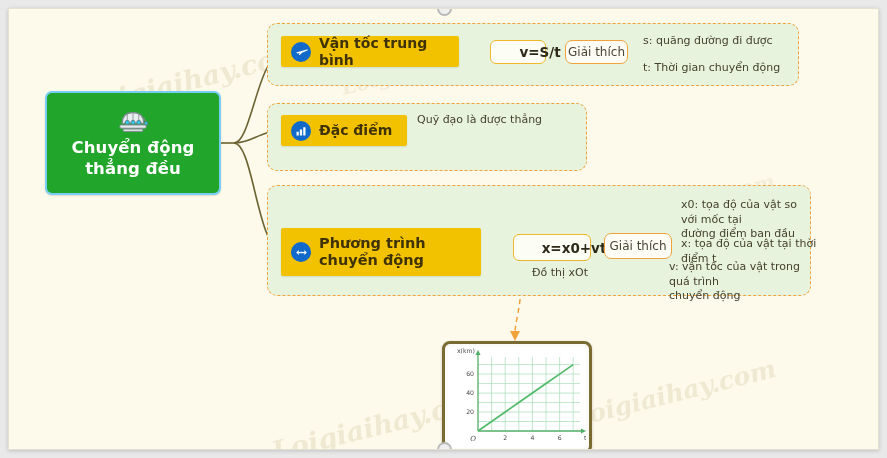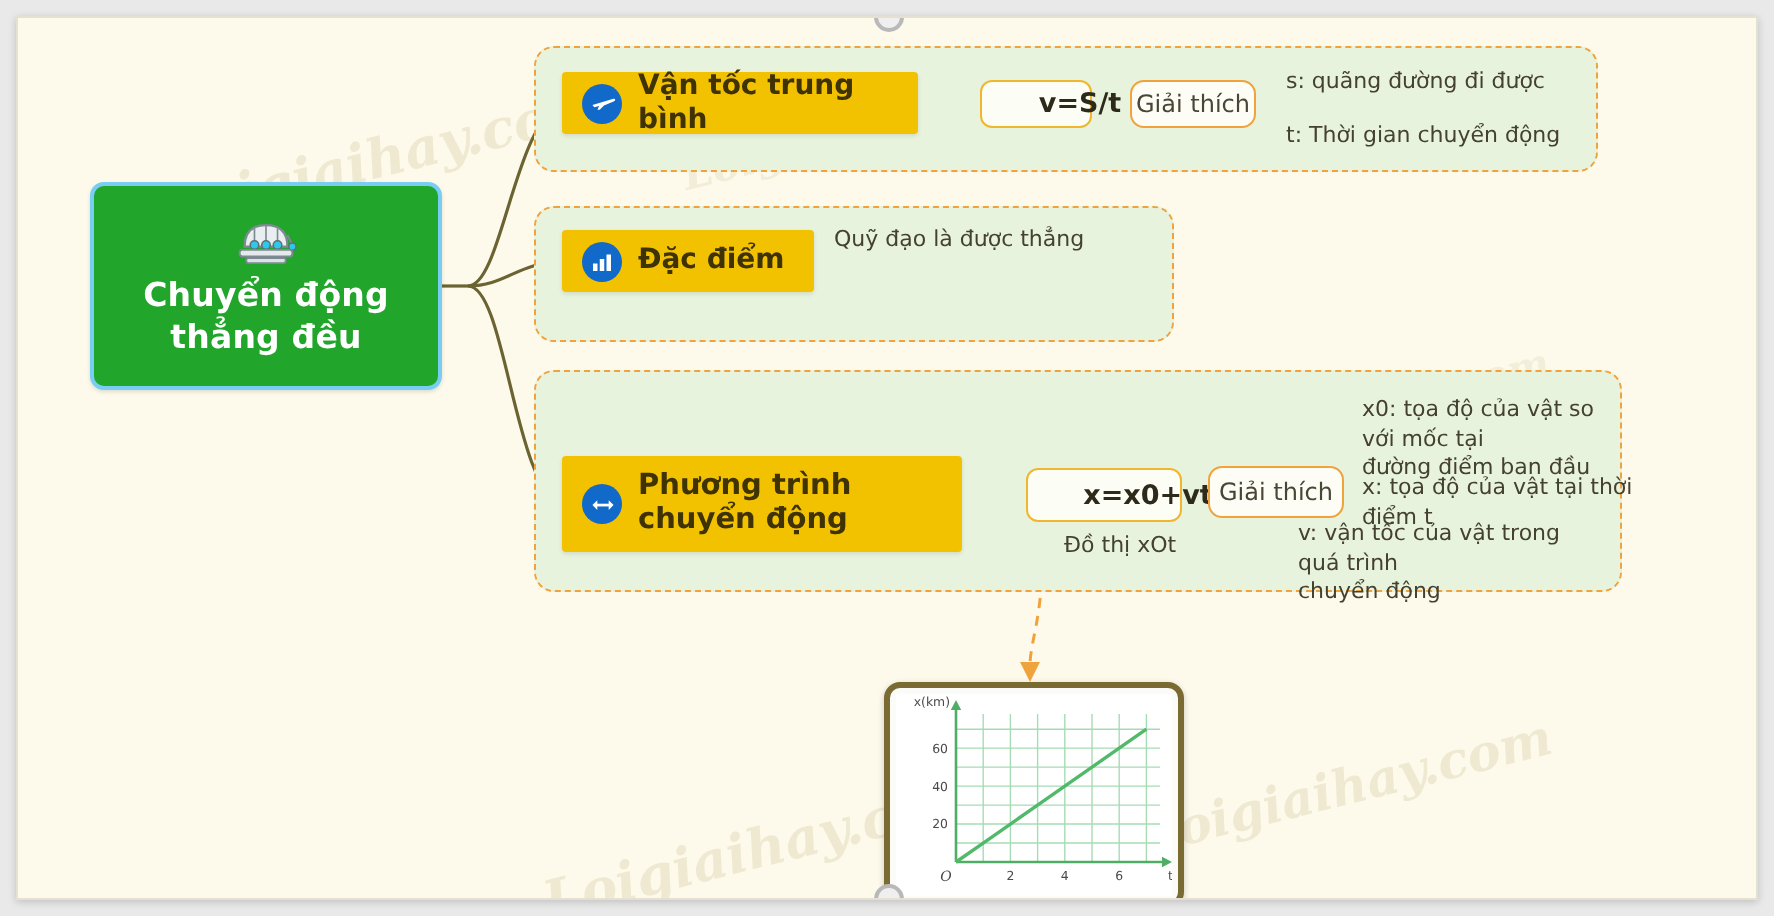--- a/index.html
+++ b/index.html
@@ -167,21 +167,21 @@
     line-height: 1.32;
     z-index: 16;
     white-space: pre-line;
   }
   #leaf-1a { left: 634px; top: 25px;  width: 160px; }
   #leaf-1b { left: 634px; top: 52px;  width: 165px; }
   #leaf-2a { left: 408px; top: 104px; width: 170px; }
   #leaf-2b { left: 408px; top: 125px; width: 172px; }
   #leaf-3a { left: 672px; top: 189px; width: 132px; }
   #leaf-3b { left: 672px; top: 228px; width: 140px; }
-  #leaf-3c { left: 640px; top: 251px; width: 136px; }
+  #leaf-3c { left: 660px; top: 251px; width: 136px; }
   #leaf-graphlabel { left: 523px; top: 257px; width: 120px; }
 
   
   #graph-card {
     position: absolute;
     left: 433px; top: 332px;
     width: 150px; height: 113px;
     background: #fbfbf7;
     border: 3px solid #7a6b33;
     border-radius: 8px;

